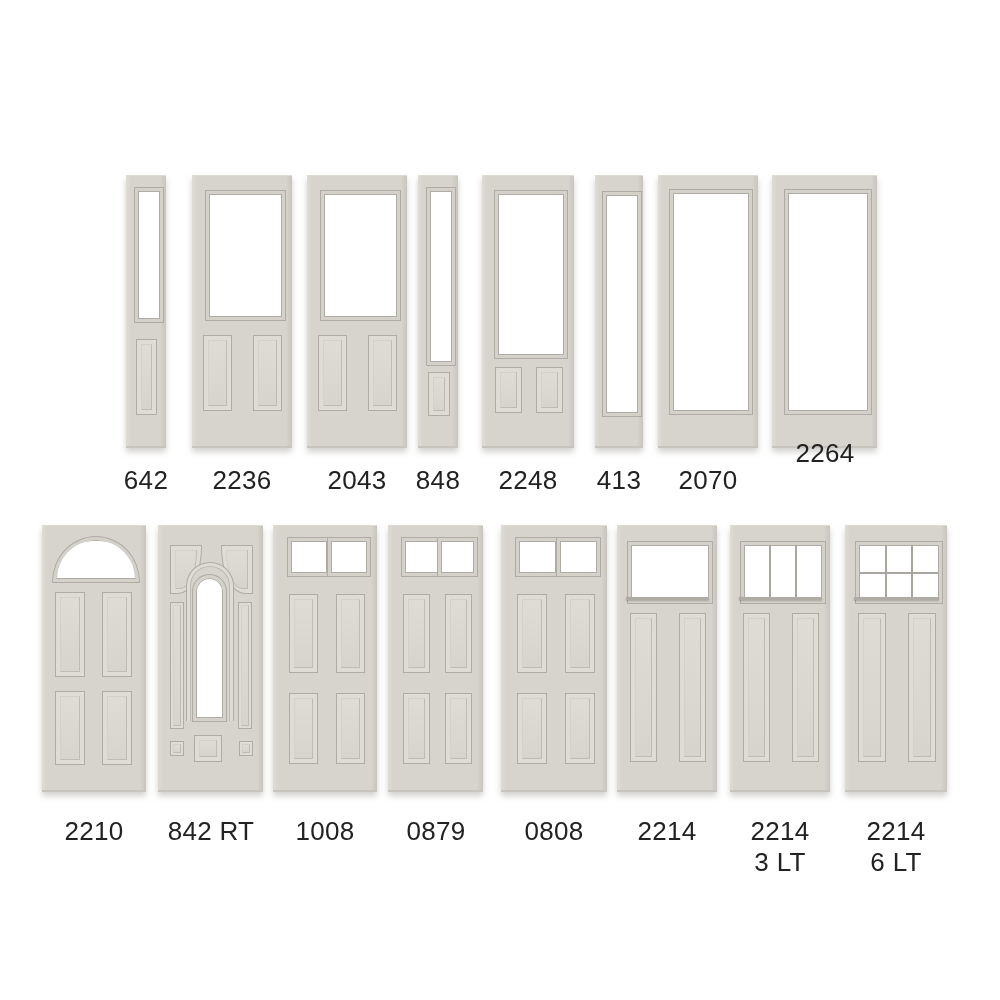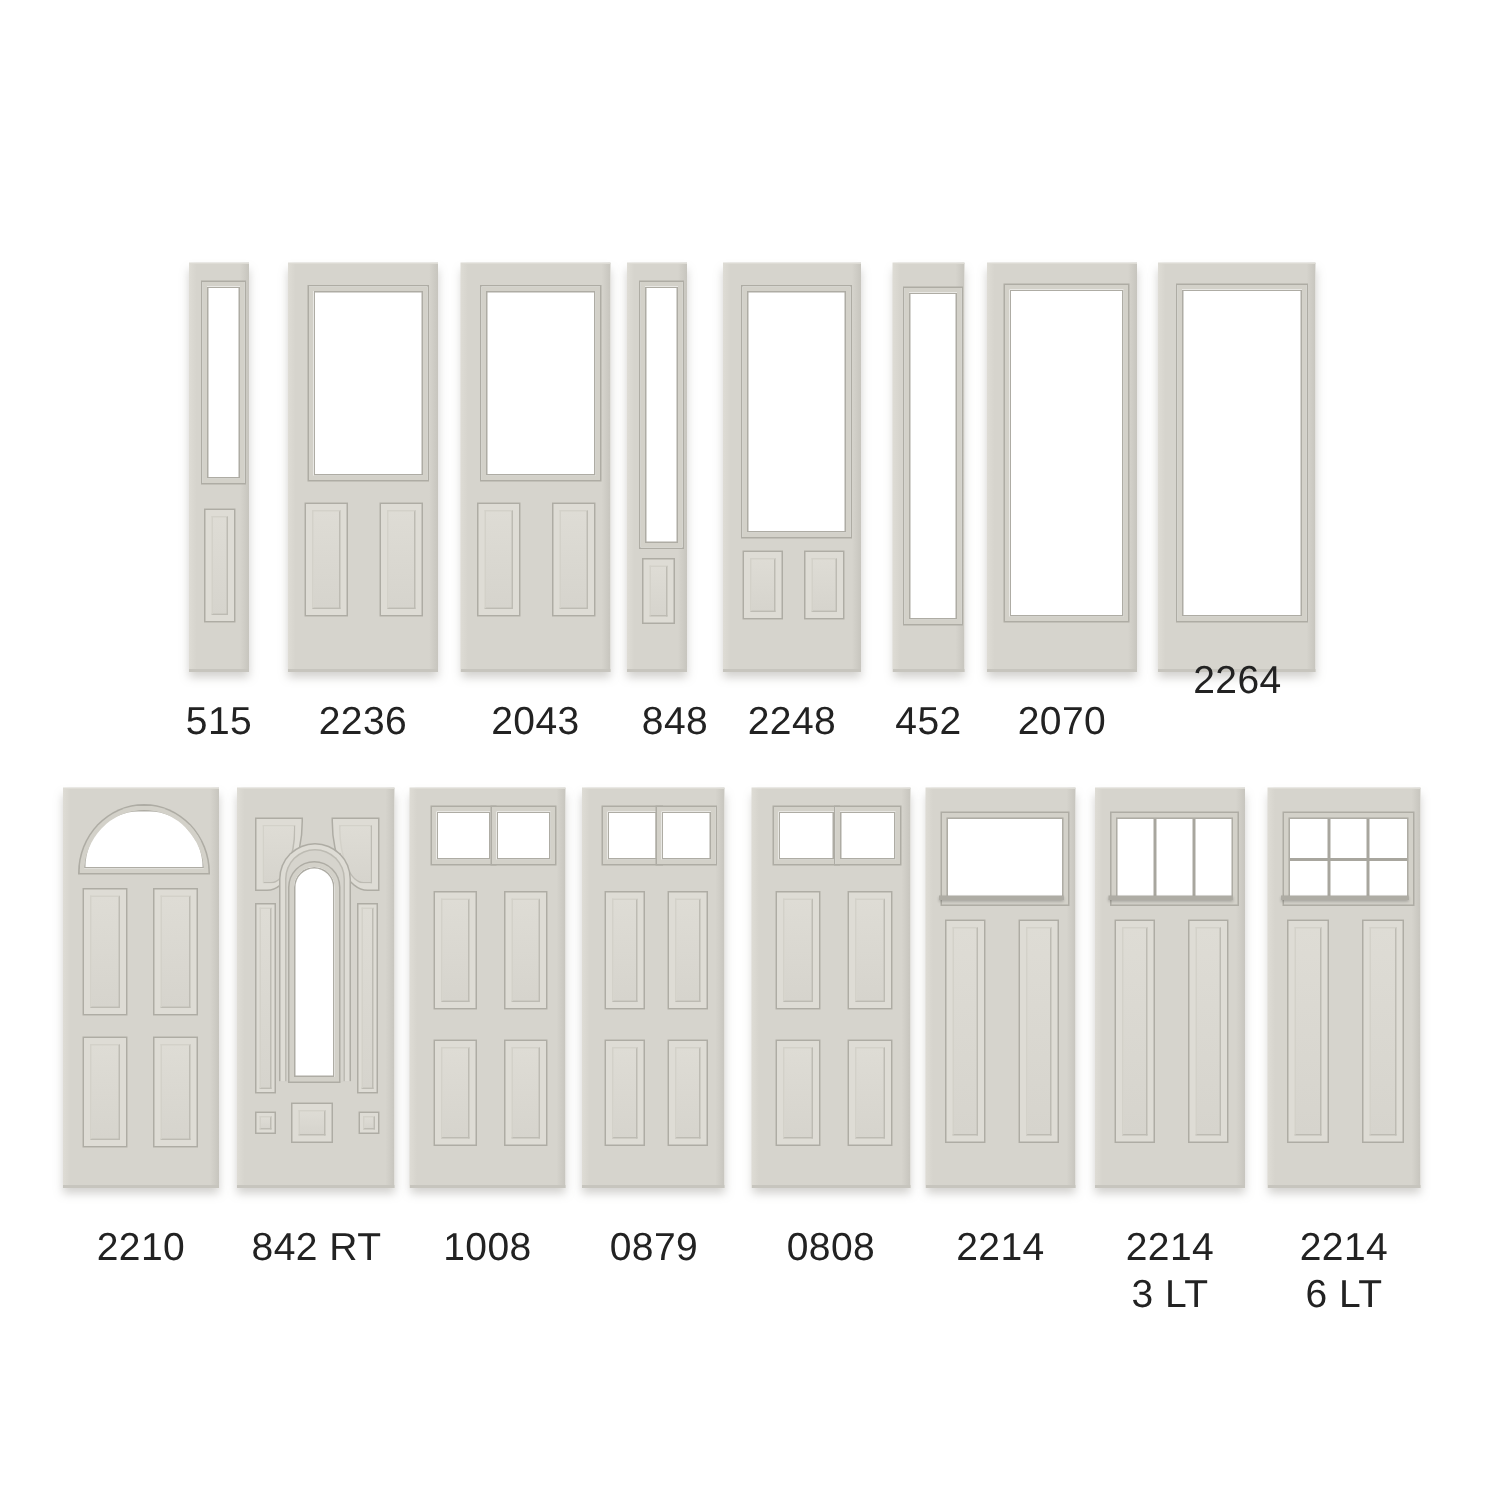--- a/index.html
+++ b/index.html
@@ -65,21 +65,21 @@
 </style>
 </head>
 <body>
 
 <div id="canvas">
     <div class="door" style="left: 126px; top: 175px; width: 40px; height: 273px;">
       <div class="glass" style="left: 9px; top: 13px; width: 22px; height: 128px;"></div>
       <div class="panel" style="left: 10px; top: 164px; width: 19px; height: 74px;"></div>
     </div>
     <div class="lbl" style="left: 86px; top: 465px; width: 120px;">
-      <div>515</div>
+      <div>642</div>
     </div>
     <div class="door" style="left: 192px; top: 175px; width: 100px; height: 273px;">
       <div class="glass" style="left: 14px; top: 16px; width: 73px; height: 123px;"></div>
       <div class="panel" style="left: 11px; top: 160px; width: 27px; height: 74px;"></div>
       <div class="panel" style="left: 61px; top: 160px; width: 27px; height: 74px;"></div>
     </div>
     <div class="lbl" style="left: 182px; top: 465px; width: 120px;">
       <div>2236</div>
     </div>
     <div class="door" style="left: 307px; top: 175px; width: 100px; height: 273px;">
@@ -87,36 +87,36 @@
       <div class="panel" style="left: 11px; top: 160px; width: 27px; height: 74px;"></div>
       <div class="panel" style="left: 61px; top: 160px; width: 27px; height: 74px;"></div>
     </div>
     <div class="lbl" style="left: 297px; top: 465px; width: 120px;">
       <div>2043</div>
     </div>
     <div class="door" style="left: 418px; top: 175px; width: 40px; height: 273px;">
       <div class="glass" style="left: 9px; top: 13px; width: 22px; height: 171px;"></div>
       <div class="panel" style="left: 10px; top: 197px; width: 20px; height: 42px;"></div>
     </div>
-    <div class="lbl" style="left: 390px; top: 465px; width: 120px;">
+    <div class="lbl" style="left: 378px; top: 465px; width: 120px;">
       <div>848</div>
     </div>
     <div class="door" style="left: 482px; top: 175px; width: 92px; height: 273px;">
       <div class="glass" style="left: 13px; top: 16px; width: 66px; height: 161px;"></div>
       <div class="panel" style="left: 13px; top: 192px; width: 25px; height: 44px;"></div>
       <div class="panel" style="left: 54px; top: 192px; width: 25px; height: 44px;"></div>
     </div>
     <div class="lbl" style="left: 468px; top: 465px; width: 120px;">
       <div>2248</div>
     </div>
     <div class="door" style="left: 595px; top: 175px; width: 48px; height: 273px;">
       <div class="glass" style="left: 8px; top: 17px; width: 32px; height: 218px;"></div>
     </div>
     <div class="lbl" style="left: 559px; top: 465px; width: 120px;">
-      <div>452</div>
+      <div>413</div>
     </div>
     <div class="door" style="left: 658px; top: 175px; width: 100px; height: 273px;">
       <div class="glass" style="left: 12px; top: 15px; width: 76px; height: 218px;"></div>
     </div>
     <div class="lbl" style="left: 648px; top: 465px; width: 120px;">
       <div>2070</div>
     </div>
     <div class="door" style="left: 772px; top: 175px; width: 105px; height: 273px;">
       <div class="glass" style="left: 13px; top: 15px; width: 80px; height: 218px;"></div>
     </div>

